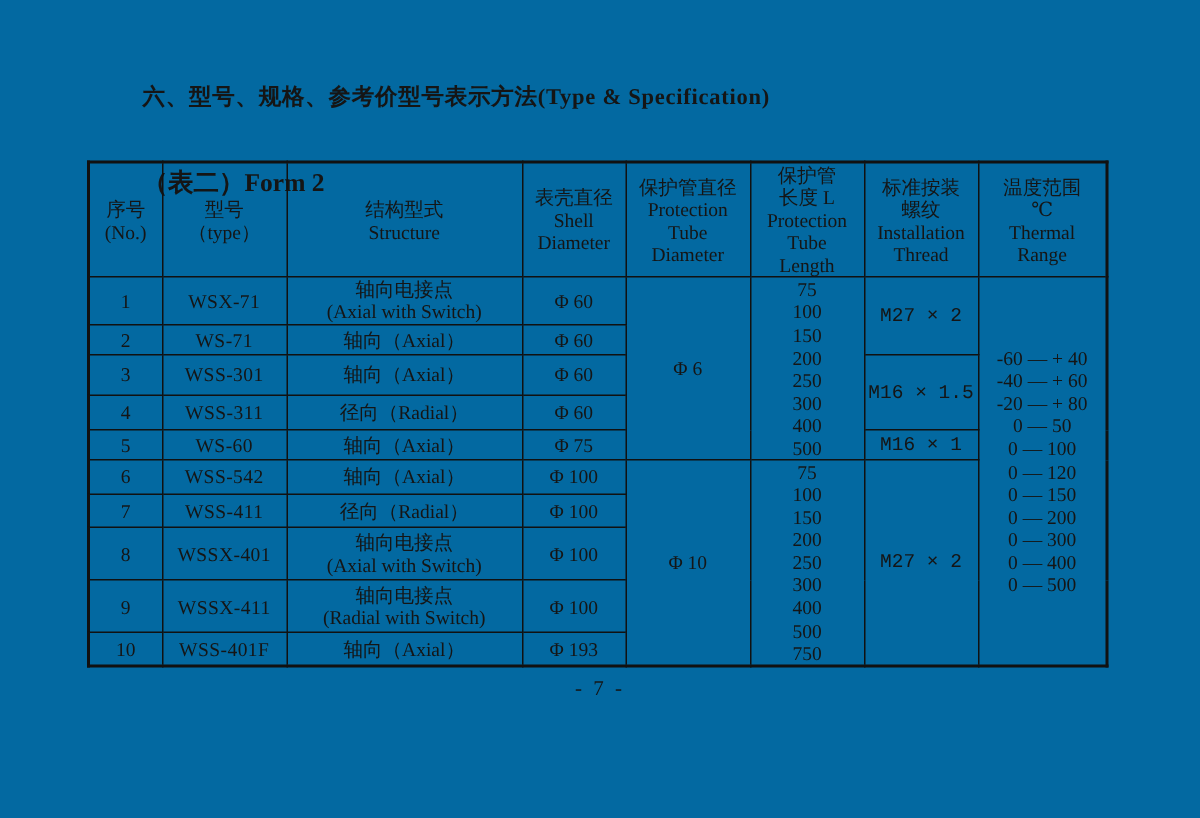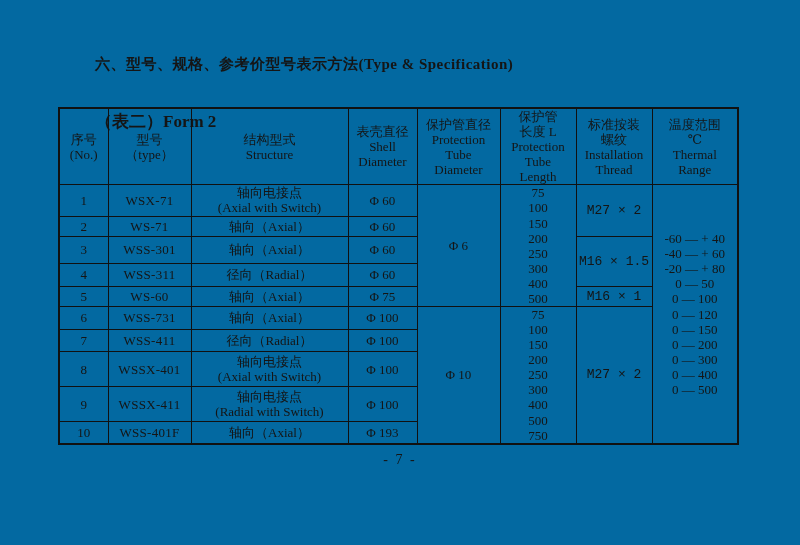--- a/index.html
+++ b/index.html
@@ -150,21 +150,21 @@
       </tr>
       <tr class="r5">
         <td class="num">5</td>
         <td class="model">WS-60</td>
         <td>轴向（Axial）</td>
         <td class="shell">Φ 75</td>
         <td class="thread">M16 × 1</td>
       </tr>
       <tr class="r6">
         <td class="num">6</td>
-        <td class="model">WSS-731</td>
+        <td class="model">WSS-542</td>
         <td>轴向（Axial）</td>
         <td class="shell">Φ 100</td>
         <td class="shell" rowspan="5">Φ 10</td>
         <td class="lens" rowspan="5">75
 100
 150
 200
 250
 300
 400

